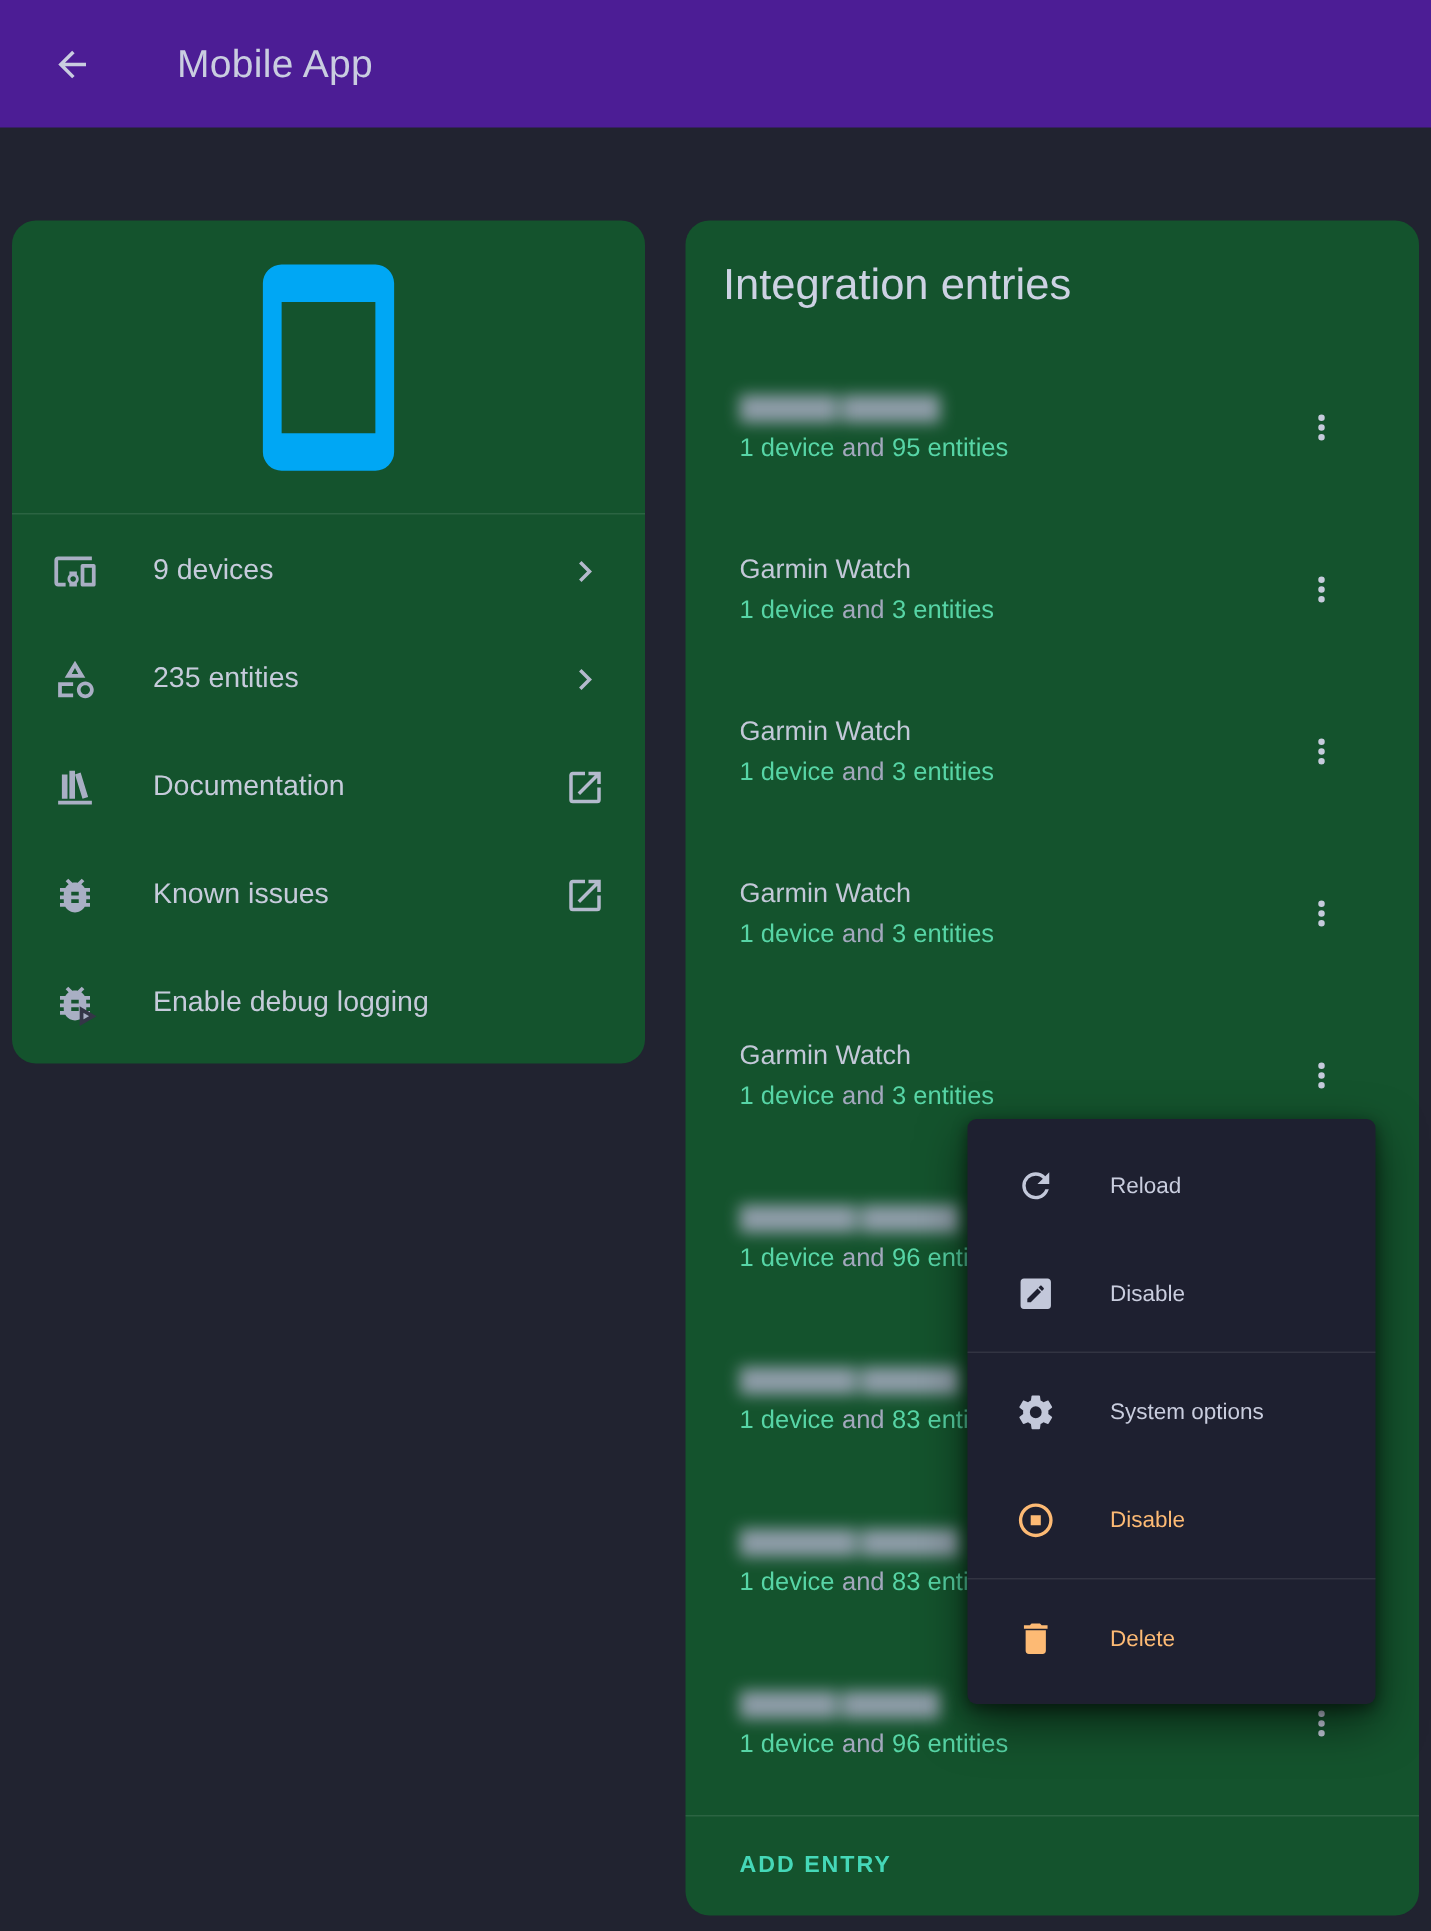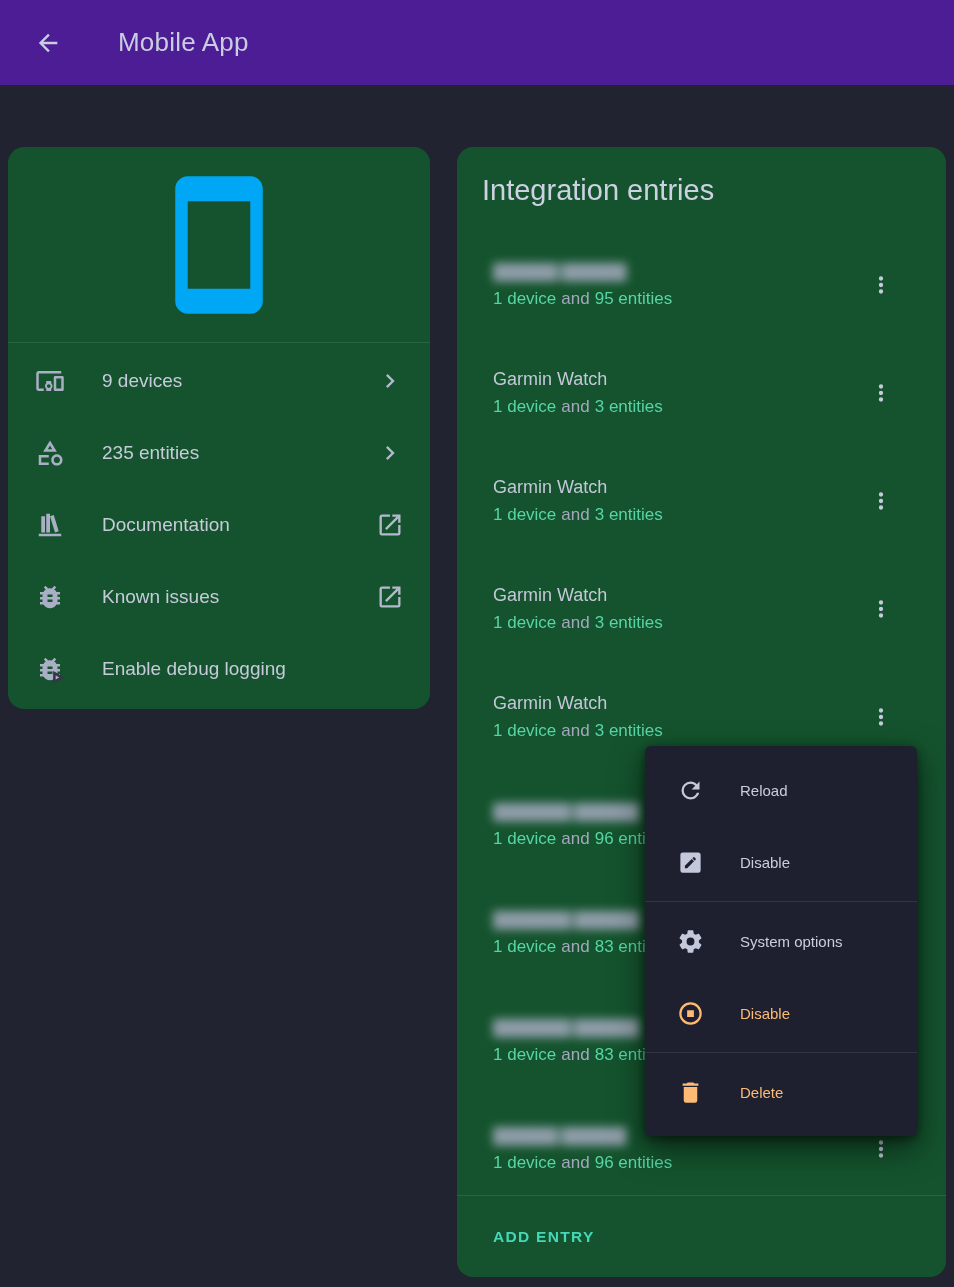--- a/index.html
+++ b/index.html
@@ -77,21 +77,21 @@
   .entry-sub .conj { color: #a3a8bd; margin: 0 5px; }
   .kebab-btn {
     position: absolute; right: 41px; top: 50%; transform: translateY(-50%);
     width: 48px; height: 48px; border: none; background: none;
     display: flex; align-items: center; justify-content: center;
     color: #c6cbdc; border-radius: 50%; cursor: pointer;
   }
   .kebab-btn svg { width: 26px; height: 26px; }
 
   .entries-footer {
-    position: absolute; left: 0; right: 0; bottom: 0; height: 82px;
+    position: absolute; left: 0; right: 0; bottom: 0; height: 67px;
     border-top: 1px solid rgba(255,255,255,0.10);
     display: flex; align-items: center; padding-left: 36px;
   }
   .add-entry-btn {
     border: none; background: none; cursor: pointer;
     color: #45d8b8; font-size: 15.5px; font-weight: 700;
     letter-spacing: 1.3px; font-family: inherit;
   }
 
   

